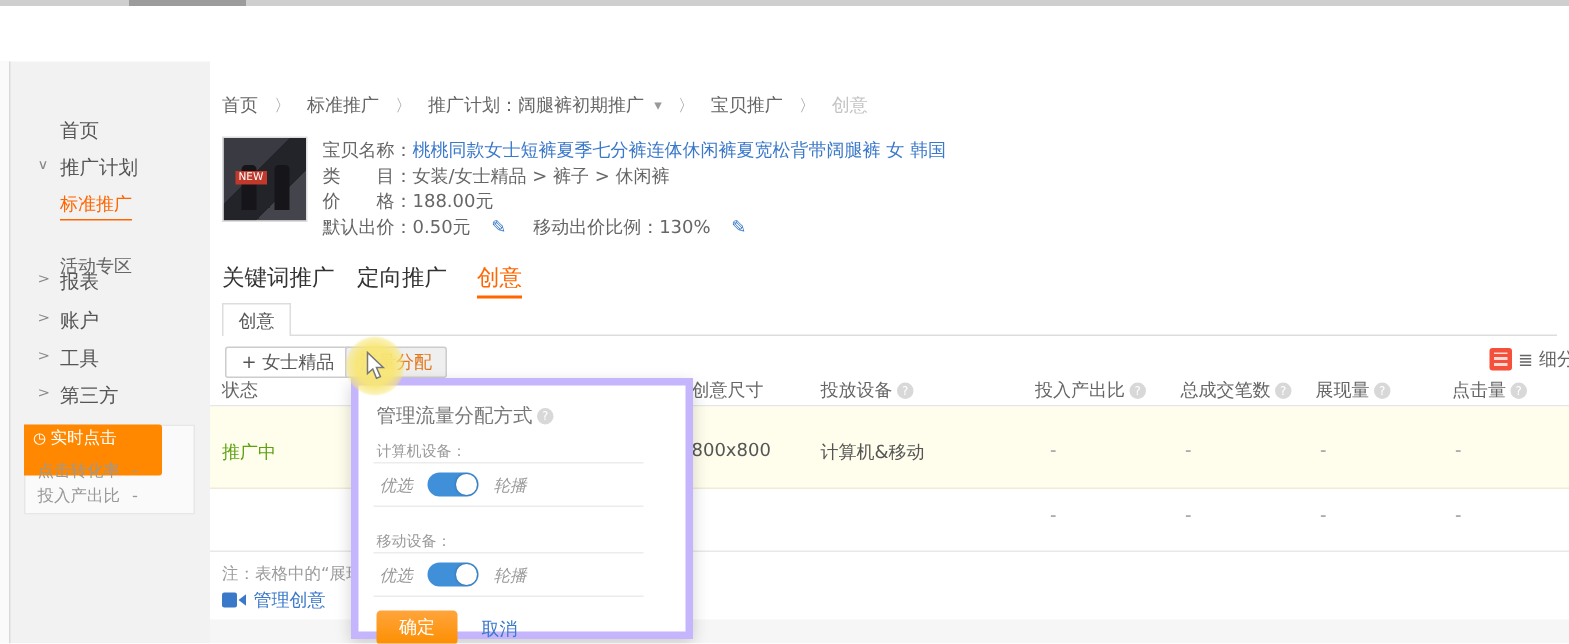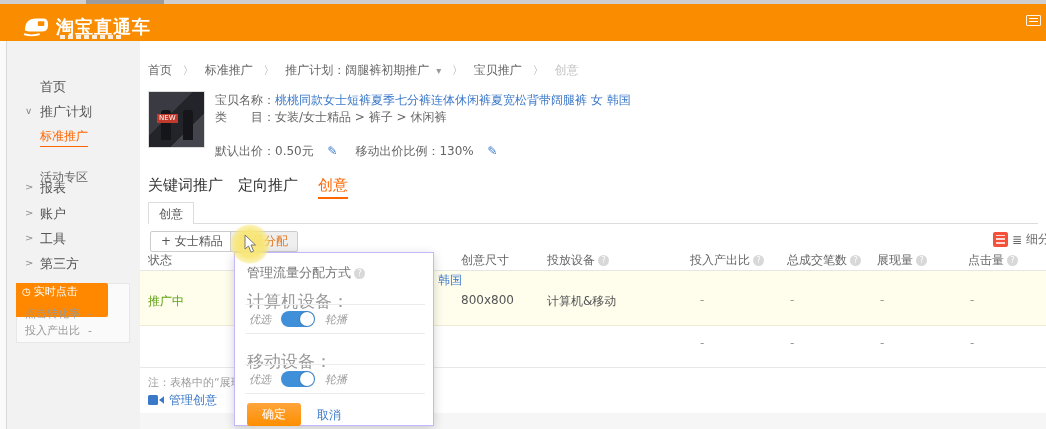--- a/index.html
+++ b/index.html
@@ -86,24 +86,24 @@
   .status-on { color:#5ca312; }
   .dash { color:#999; }
 
   
   .note { position:absolute; top:375px; font-size:11px; color:#9b9b9b; white-space:nowrap; }
   .manage { left:148px; top:391px; display:flex; align-items:center; gap:5px; cursor:pointer; }
   .manage-label { font-size:12px; color:#3a78c9; }
   .footer-band { left:140px; top:413px; width:906px; height:16px; background:#f6f6f6; }
 
   
-  .popup { left:234px; top:252px; width:200px; height:174px; background:#fff; border:1px solid #c4b5fd;
+  .popup { left:234px; top:252px; width:228px; height:174px; background:#fff; border:5px solid #c4b5fd;
            box-shadow:0 3px 10px rgba(0,0,0,.18); z-index:50; }
   .pop-title { position:absolute; left:12px; top:11px; font-size:13px; color:#777; white-space:nowrap; }
-  .pop-label { position:absolute; left:12px; font-size:17px; color:#999; white-space:nowrap; }
+  .pop-label { position:absolute; left:12px; font-size:10px; color:#999; white-space:nowrap; }
   .pop-row { position:absolute; left:10px; width:180px; height:30px; border-top:1px solid #ececec; border-bottom:1px solid #ececec;
              display:flex; align-items:center; gap:10px; padding-left:4px;font-style:italic; }
   .pop-row .opt { font-size:11px; color:#999; }
   .switch { width:34px; height:16px; border-radius:8px; background:#4090d9; position:relative; display:inline-block; cursor:pointer; }
   .switch::after { content:""; position:absolute; right:1px; top:1px; width:14px; height:14px; border-radius:50%; background:#fff;
                    box-shadow:0 0 2px rgba(0,0,0,.35); }
   .btn-ok { position:absolute; left:12px; top:150px; width:54px; height:23px; background:linear-gradient(#ffa53c,#fd8e00);
             border:none; border-radius:3px; color:#fff; font-size:12px; line-height:23px; text-align:center; cursor:pointer; }
   .btn-cancel { position:absolute; left:82px; top:154px; font-size:12px; color:#3a78c9; cursor:pointer; }
 
@@ -113,33 +113,20 @@
   .cursor { left:244px; top:234px; z-index:61; }
 </style>
 </head>
 <body>
 
 <div class="page">
 
   <div class="abs chrome"></div>
   <div class="abs chrome-tab"></div>
 
-  <div class="abs header">
-    <div class="abs logo">
-      <span>
-        <svg width="28" height="24" viewBox="0 0 30 26">
-          <path d="M3 19 Q3 6 15 6 L23 6 Q28 6 28 12 L28 14 Q28 20 21 20 L7 20 Z" fill="#fff"></path>
-          <rect x="17" y="9" width="7" height="5" rx="1" fill="#fa8c00"></rect>
-          <path d="M2 23 Q10 25.5 19 23" stroke="#fff" stroke-width="2" fill="none"></path>
-        </svg>
-      </span>
-      <span class="logo-title">淘宝直通车</span>
-    </div>
-    <div class="abs logo-sub"></div>
-  </div>
   <div class="abs hdr-mini"></div>
 
   <div class="abs sidebar"></div>
   <div class="abs side-strip"></div>
 
   <div class="side-item" style="top:78px">首页</div>
   <span class="side-arrow" style="top:105px">∨</span>
   <div class="side-item" style="top:103px">推广计划</div>
   <div class="side-sub active" style="top:128px">标准推广</div>
   <div class="side-sub" style="top:169px">活动专区</div>
@@ -179,20 +166,23 @@
     <span class="crumb-sep">〉</span>
     <span class="crumb">宝贝推广</span>
     <span class="crumb-sep">〉</span>
     <span class="crumb-last">创意</span>
   </div>
   <div class="prod-line" style="top:109px">
     <span class="lbl">类　　目：</span><span>女装/女士精品 &gt; 裤子 &gt; 休闲裤</span>
   </div>
   <div class="prod-line" style="top:92px">
     <span class="lbl">宝贝名称：</span><a class="blue-link">桃桃同款女士短裤夏季七分裤连体休闲裤夏宽松背带阔腿裤 女 韩国</a>
+  </div>
+  <div class="prod-line" style="top:126px">
+    <span class="lbl">价　　格：</span><span>188.00元</span>
   </div>
   <div class="prod-line" style="top:143px">
     <span class="lbl">默认出价：</span><span>0.50元</span>
     <span class="pencil">✎</span>
     <span style="margin-left:14px">移动出价比例：</span><span>130%</span>
     <span class="pencil">✎</span>
   </div>
 
   <div class="main-tab" style="left:148px">关键词推广</div>
   <div class="main-tab" style="left:238px">定向推广</div>

